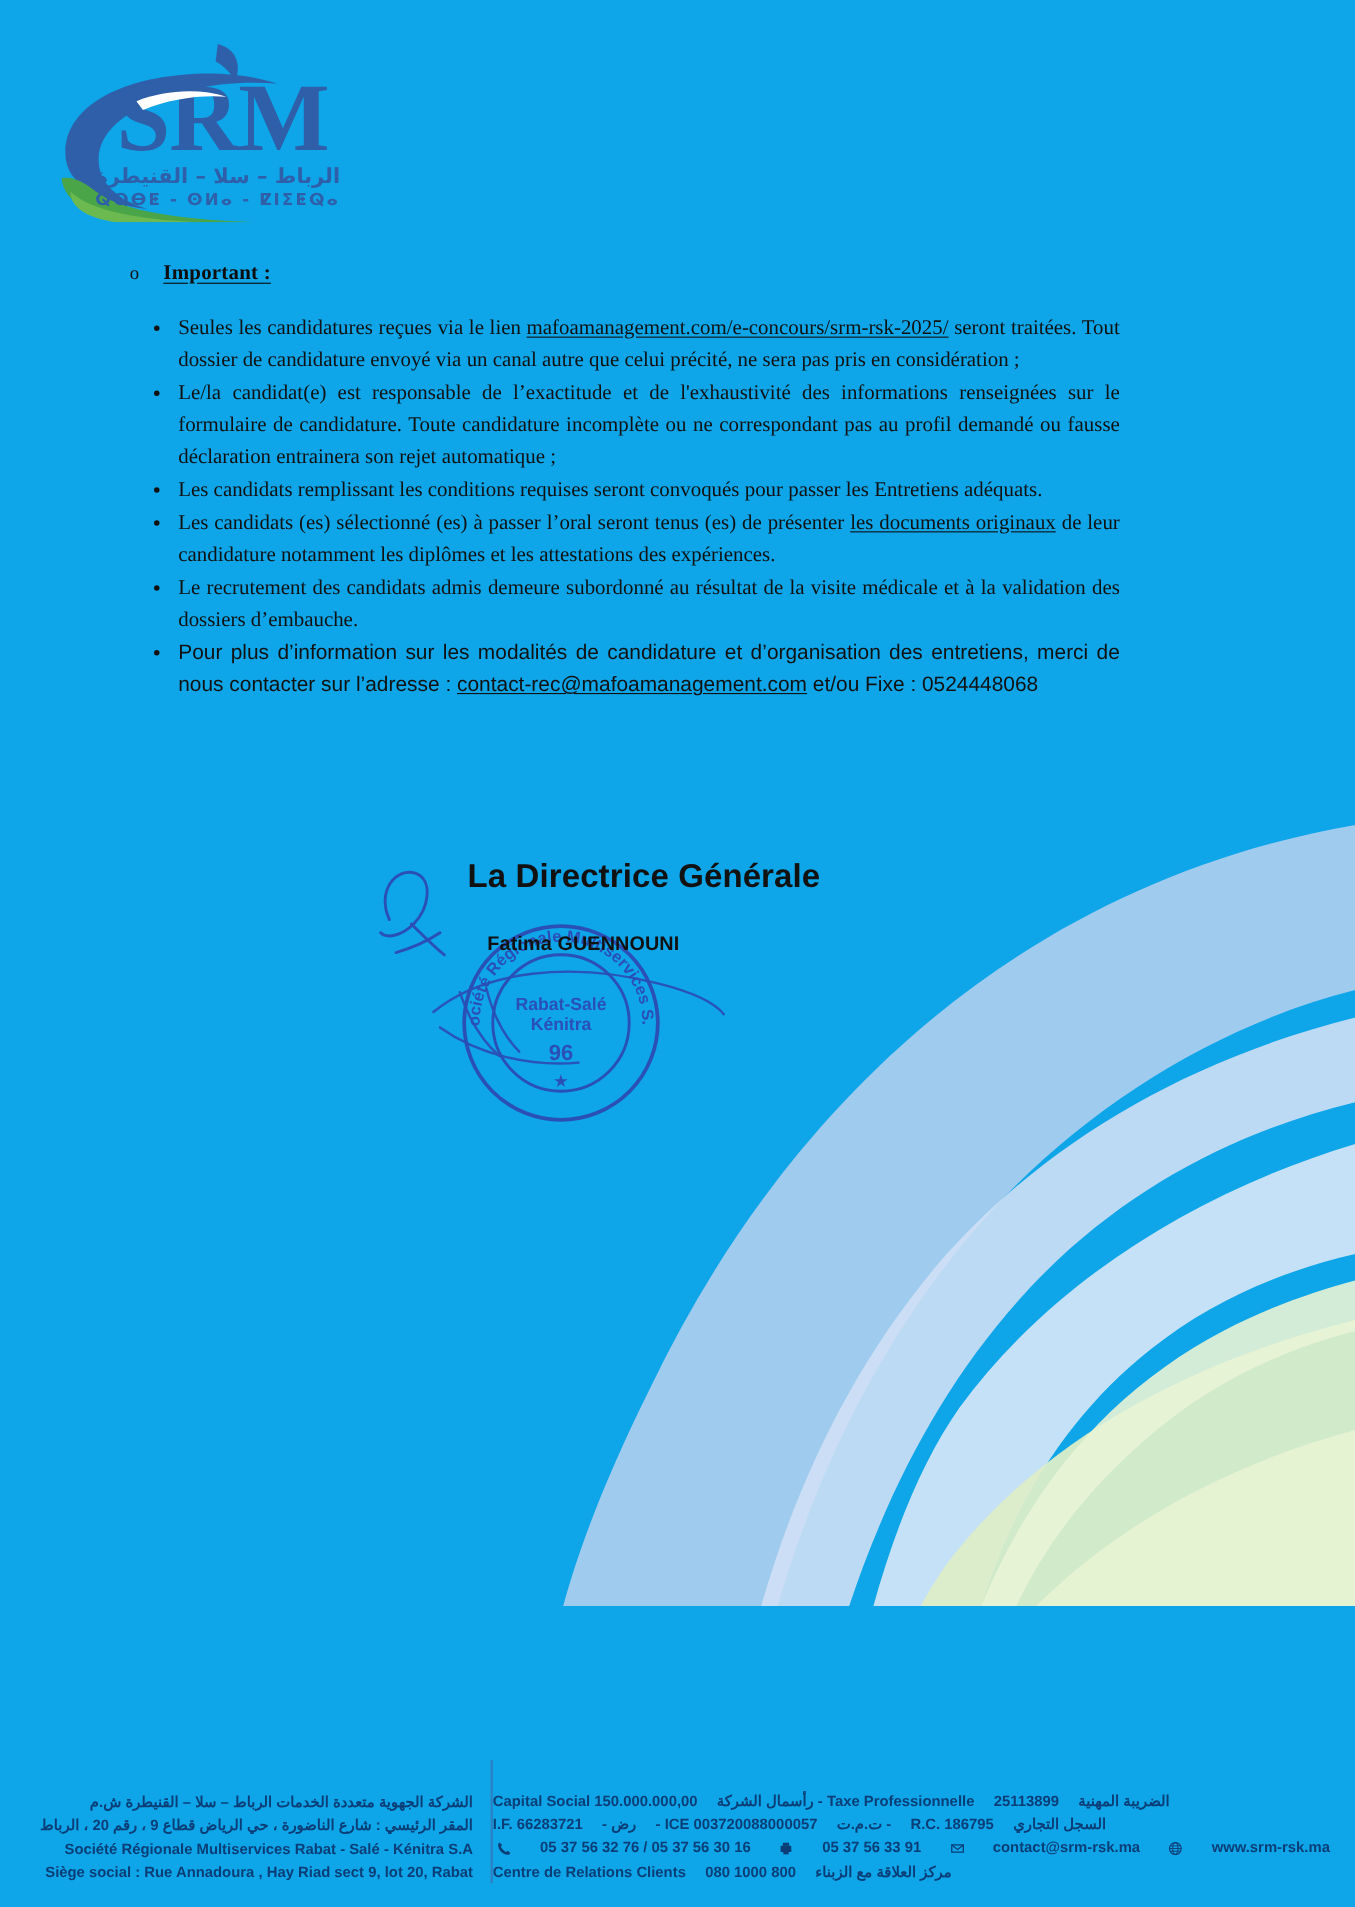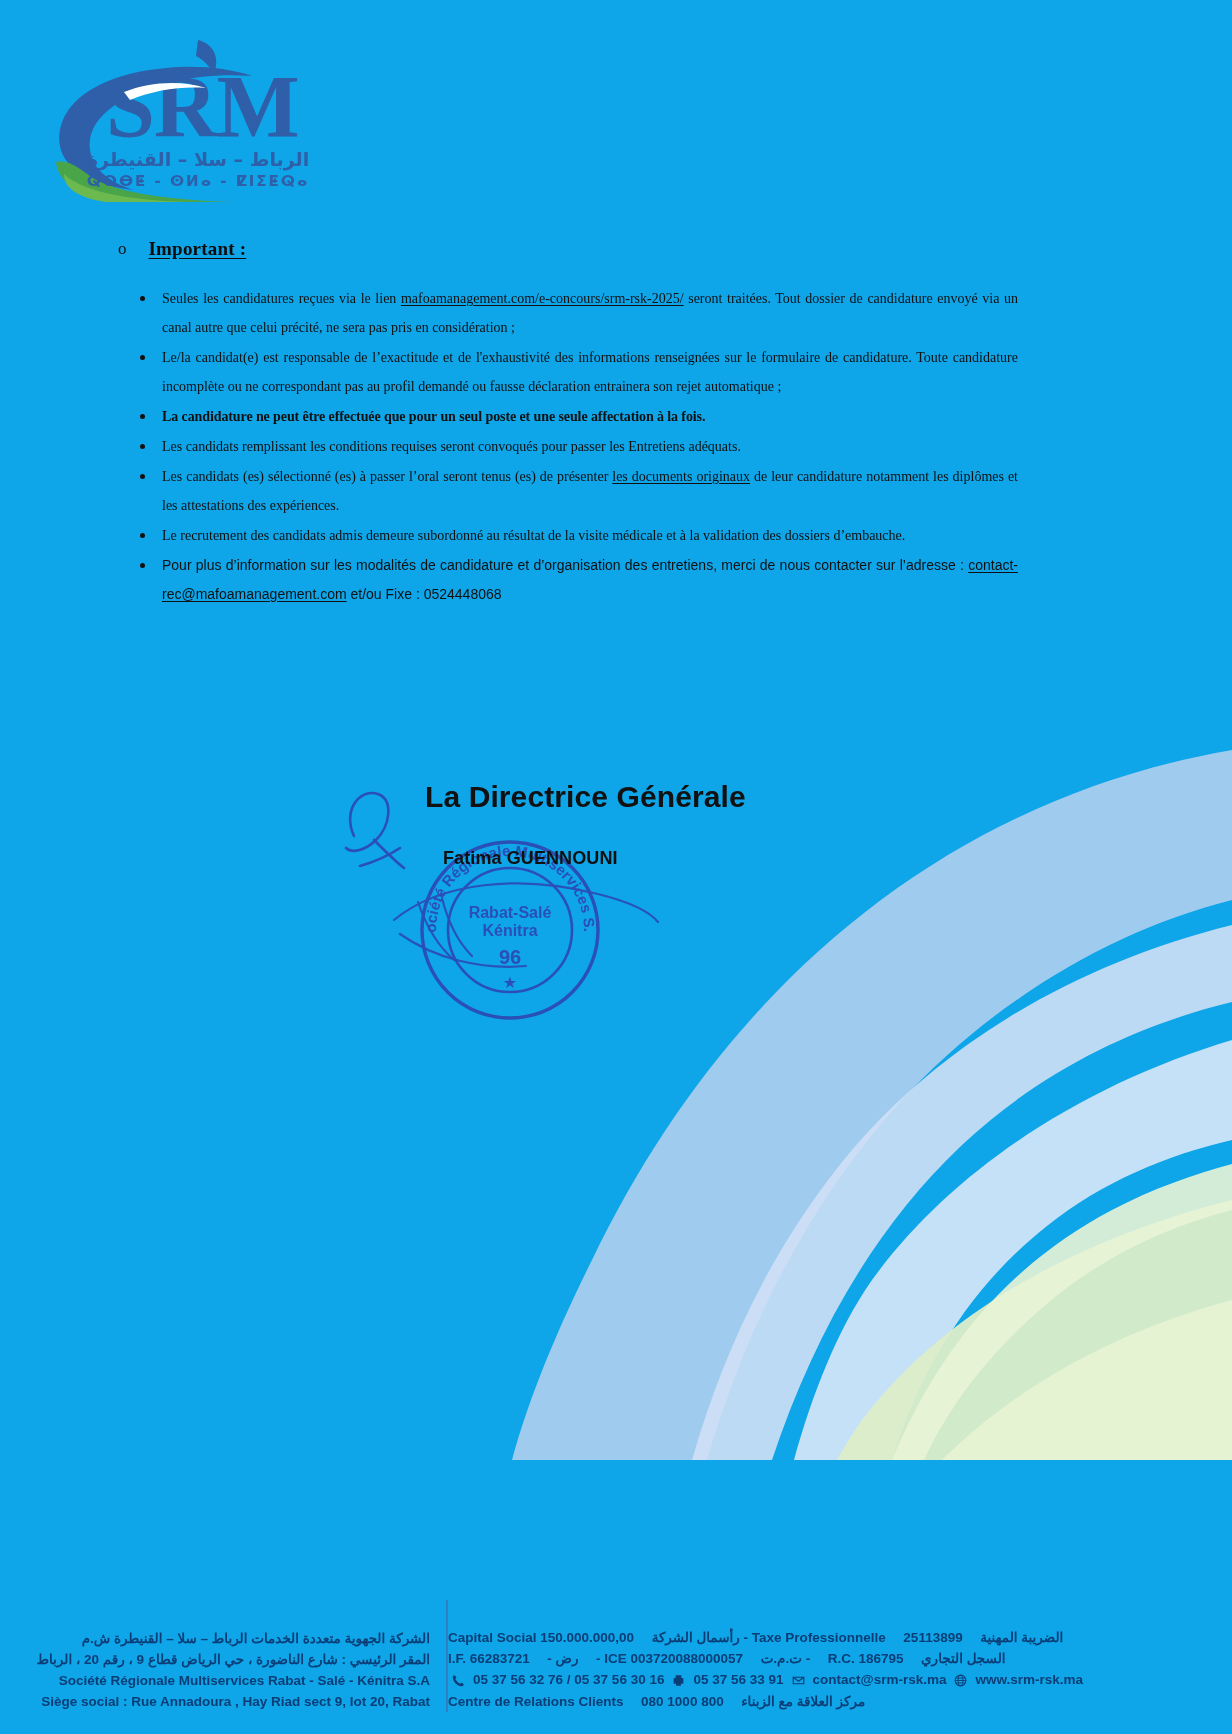--- a/index.html
+++ b/index.html
@@ -36,21 +36,21 @@
   .sec-head-title{
     font-size:19px;font-weight:700;color:#0d0d0d;
     text-decoration:underline;text-underline-offset:3px;
     line-height:26px;letter-spacing:.2px;
   }
 
   ul.bullets{list-style:none;margin:0;padding:0;}
   ul.bullets > li{
     position:relative;
     padding-left:44px;
-    font-size:14px;
+    font-size:19px;
     line-height:29px;
     color:#111;
     text-align:justify;
     margin-bottom:1px;
   }
   ul.bullets > li::before{
     content:"";
     position:absolute;left:22px;top:12px;
     width:5px;height:5px;border-radius:50%;
     background:#111;
@@ -106,21 +106,21 @@
   .f-line.rtl{direction:rtl;text-align:right;}
   .f-ico{display:inline-block;vertical-align:-2px;margin:0 4px;}
   .f-ico svg{display:block;}
   .f-seg{display:inline-block;}
   .f-sep{display:inline-block;width:10px;}
 
   .footer-right .mix{
     font-family:"Liberation Sans", sans-serif;
     font-size:13.5px;font-weight:700;color:#0b3e76;
     line-height:22px;
-    display:flex;align-items:center;flex-wrap:nowrap;gap:4px;
+    display:flex;align-items:center;flex-wrap:nowrap;gap:22px;
   }
 </style>
 </head>
 <body>
 
 <div class="page">
 
   <div class="bg-art">
     <svg width="760" height="720" viewBox="0 0 760 720">
       <path d="M760 10 C470 60 250 250 120 520 C80 600 55 665 40 720 L235 720 C270 600 330 470 430 360 C520 262 640 190 760 160 Z" fill="#b9d2ef" opacity="0.85"></path>
@@ -154,21 +154,20 @@
   <div class="content">
 
     <div class="sec-head">
       <span class="circ-bullet">o</span>
       <span class="sec-head-title">Important :</span>
     </div>
 
     <ul class="bullets" id="bullet-list">
         <li><span>Seules les candidatures reçues via le lien </span><span class="u">mafoamanagement.com/e-concours/srm-rsk-2025/</span><span> seront traitées. Tout dossier de candidature envoyé via un canal autre que celui précité, ne sera pas pris en considération ;</span></li>
         <li><span>Le/la candidat(e) est responsable de l’exactitude et de l'exhaustivité des informations renseignées sur le formulaire de candidature. Toute candidature incomplète ou ne correspondant pas au profil demandé ou fausse déclaration entrainera son rejet automatique ;</span></li>
-        <li class="bold"><span>La candidature ne peut être effectuée que pour un seul poste et une seule affectation à la fois.</span></li>
         <li><span>Les candidats remplissant les conditions requises seront convoqués pour passer les Entretiens adéquats.</span></li>
         <li><span>Les candidats (es) sélectionné (es) à passer l’oral seront tenus (es) de présenter </span><span class="u">les documents originaux</span><span> de leur candidature notamment les diplômes et les attestations des expériences.</span></li>
         <li><span>Le recrutement des candidats admis demeure subordonné au résultat de la visite médicale et à la validation des dossiers d’embauche.</span></li>
         <li class="sans"><span>Pour plus d’information sur les modalités de candidature et d’organisation des entretiens, merci de nous contacter sur l’adresse : </span><span class="u">contact-rec@mafoamanagement.com</span><span> et/ou Fixe : 0524448068</span></li>
       </ul>
 
   </div>
 
   <div class="sig-zone">
 

